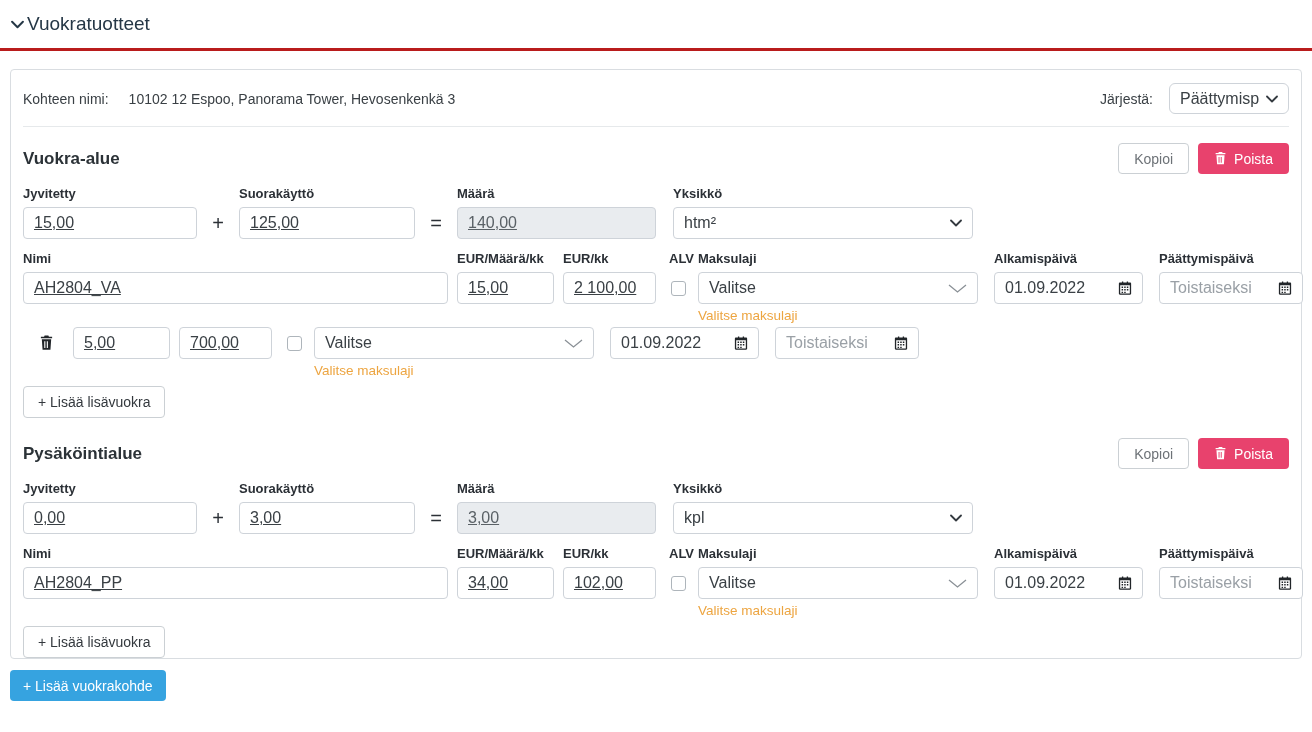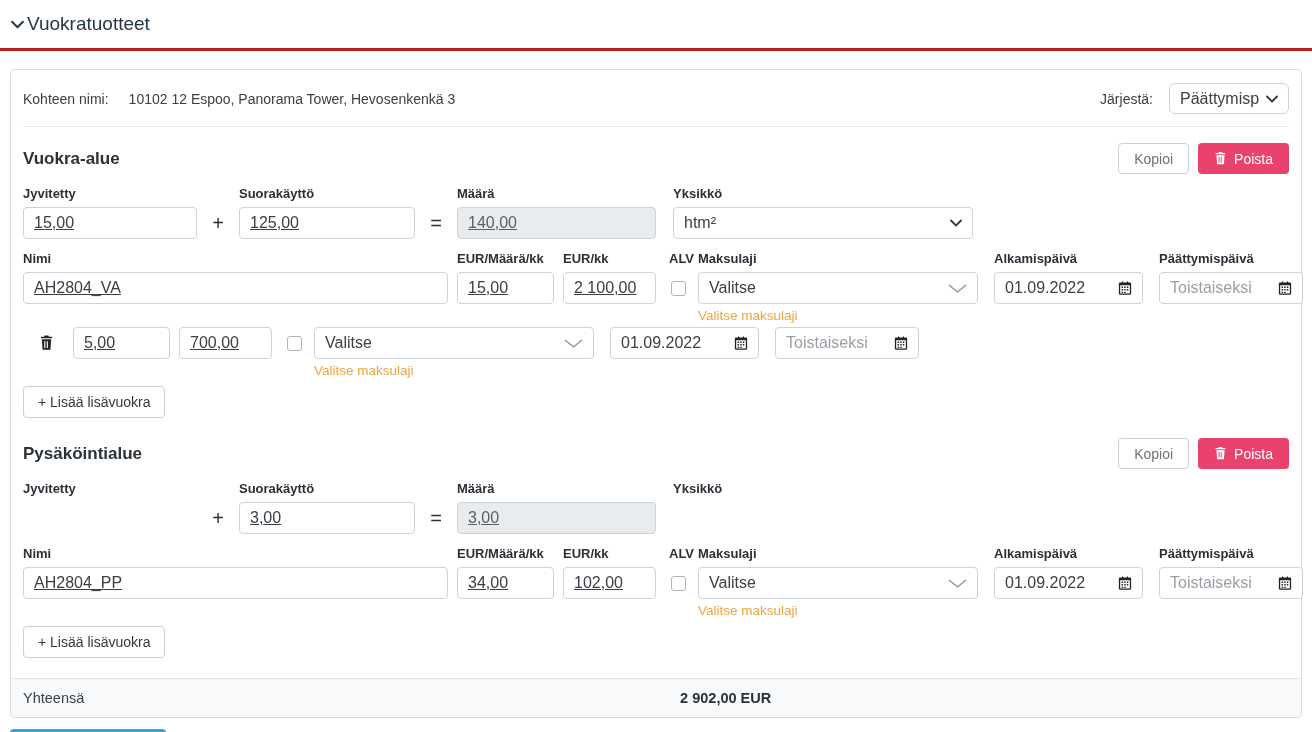--- a/index.html
+++ b/index.html
@@ -301,33 +301,42 @@
               </svg>
           </span>
           <span>Poista</span>
         </button>
       </div>
     </div>
 
     <div class="p-row">
       <div class="fcol w174">
         <span class="flabel">Jyvitetty</span>
+        <input class="ctrl" value="0,00" style="">
       </div>
       <div class="op">+</div>
       <div class="fcol w176">
         <span class="flabel">Suorakäyttö</span>
         <input class="ctrl" value="3,00" style="">
       </div>
       <div class="op">=</div>
       <div class="fcol w199">
         <span class="flabel">Määrä</span>
         <input class="ctrl disabled" disabled="" value="3,00" style="">
       </div>
       <div class="fcol w300 ml17">
         <span class="flabel">Yksikkö</span>
+        <div class="ctrl selectbox">
+          <span class="sel-text">kpl</span>
+          <span class="icon">
+            <svg width="12" height="8" viewBox="0 0 12 8" style="color:#343a40">
+                <use href="#i-chev-bold"></use>
+              </svg>
+          </span>
+        </div>
       </div>
     </div>
 
     <div class="p-row">
       <div class="fcol w425">
         <span class="flabel">Nimi</span>
         <input class="ctrl" value="AH2804_PP" style="">
       </div>
       <div class="fcol w97 ml9">
         <span class="flabel">EUR/Määrä/kk</span>
@@ -373,22 +382,18 @@
                 <use href="#i-cal"></use>
               </svg>
           </span>
         </div>
       </div>
     </div>
 
     <button class="btn btn-add">+ Lisää lisävuokra</button>
   </div>
 
-  <div class="card-footer">
-    <span>Yhteensä</span>
-    <span class="footer-total">2 902,00 EUR</span>
-  </div>
 </div>
 
 <button class="btn btn-primary">+ Lisää vuokrakohde</button>
 
 
 
 
 </body></html>

